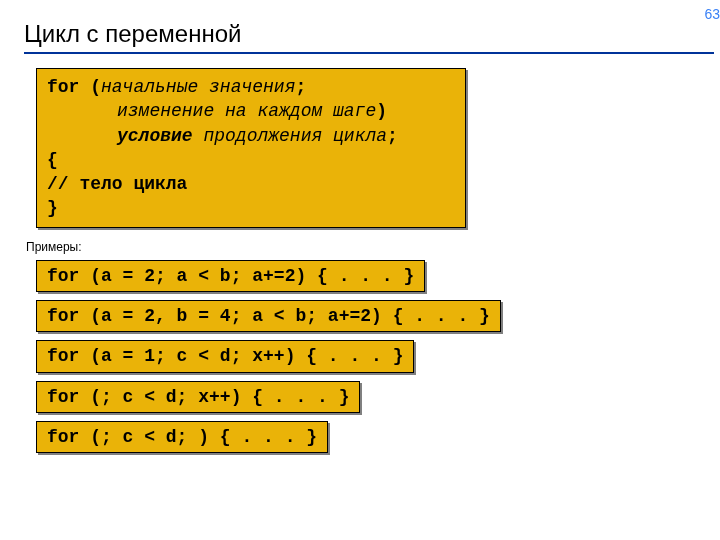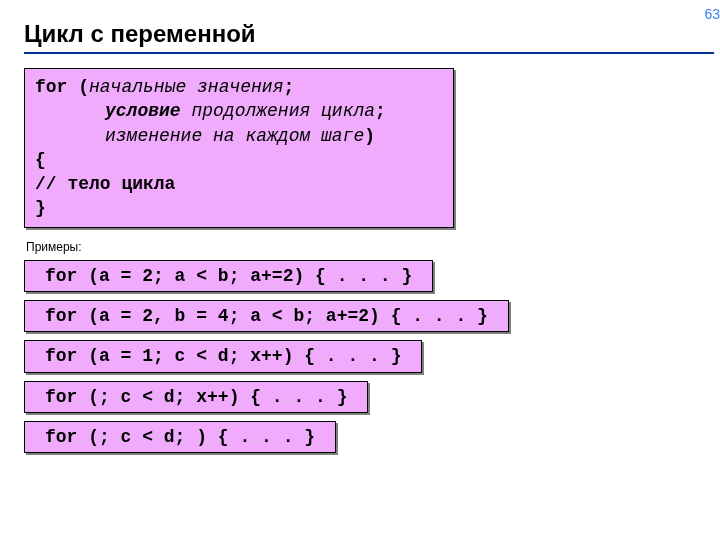--- a/index.html
+++ b/index.html
@@ -14,72 +14,73 @@
   }
   .page-number {
     position: absolute;
     top: 6px;
     right: 0;
     font-size: 14px;
     color: #3b82f6;
   }
   h1.title {
     font-size: 24px;
-    font-weight: bold;
+    font-weight: normal;
     color: #000;
     margin-bottom: 4px;
   }
   .title-rule {
     border: none;
     border-top: 2px solid #003399;
     margin-bottom: 14px;
     width: 690px;
   }
   .codebox {
-    background: #f0abfc;
+    background: #eab308;
     border: 1px solid #000;
     box-shadow: 2px 2px 0 #808080;
     padding: 6px 10px 6px 10px;
+    margin-left: 12px;
     margin-bottom: 10px;
     font-family: "Courier New", monospace;
     font-size: 18px;
     line-height: 1.35;
     width: fit-content;
   }
   .codebox.main { width: 430px; }
   .mono-bold { font-weight: bold; font-style: normal; }
   .mono-ital { font-style: italic; font-weight: normal; }
   .mono-bold-ital { font-style: italic; font-weight: bold; }
   .ind { display: inline-block; width: 70px; }
   .section-label {
     font-size: 12px;
     margin: 12px 0 6px 2px;
   }
   .examples .codebox {
     margin-bottom: 8px;
-    padding: 3px 20px;
+    padding: 3px 10px;
   }
 </style>
 </head>
 <body>
 
 <div class="page-number">63</div>
 
 <h1 class="title">Цикл с переменной</h1>
 <hr class="title-rule">
 
 <div class="codebox main">
   <div>
     <span class="mono-bold">for</span><span class="mono-bold"> (</span><span class="mono-ital">начальные значения</span><span class="mono-bold">;</span>
   </div>
   <div>
-    <span class="ind"></span><span class="mono-bold-ital">условие</span><span class="mono-ital"> продолжения цикла</span><span class="mono-bold">;</span>
+    <span class="ind"></span><span class="mono-ital">изменение на каждом шаге</span><span class="mono-bold">)</span>
   </div>
   <div>
-    <span class="ind"></span><span class="mono-ital">изменение на каждом шаге</span><span class="mono-bold">)</span>
+    <span class="ind"></span><span class="mono-bold-ital">условие</span><span class="mono-ital"> продолжения цикла</span><span class="mono-bold">;</span>
   </div>
   <div class="mono-bold">{</div>
   <div class="mono-bold">// тело цикла</div>
   <div class="mono-bold">}</div>
 </div>
 
 <div class="section-label">Примеры:</div>
 
 <div class="examples">
   <div class="codebox mono-bold">for (a = 2; a &lt; b; a+=2) { . . . }</div>

